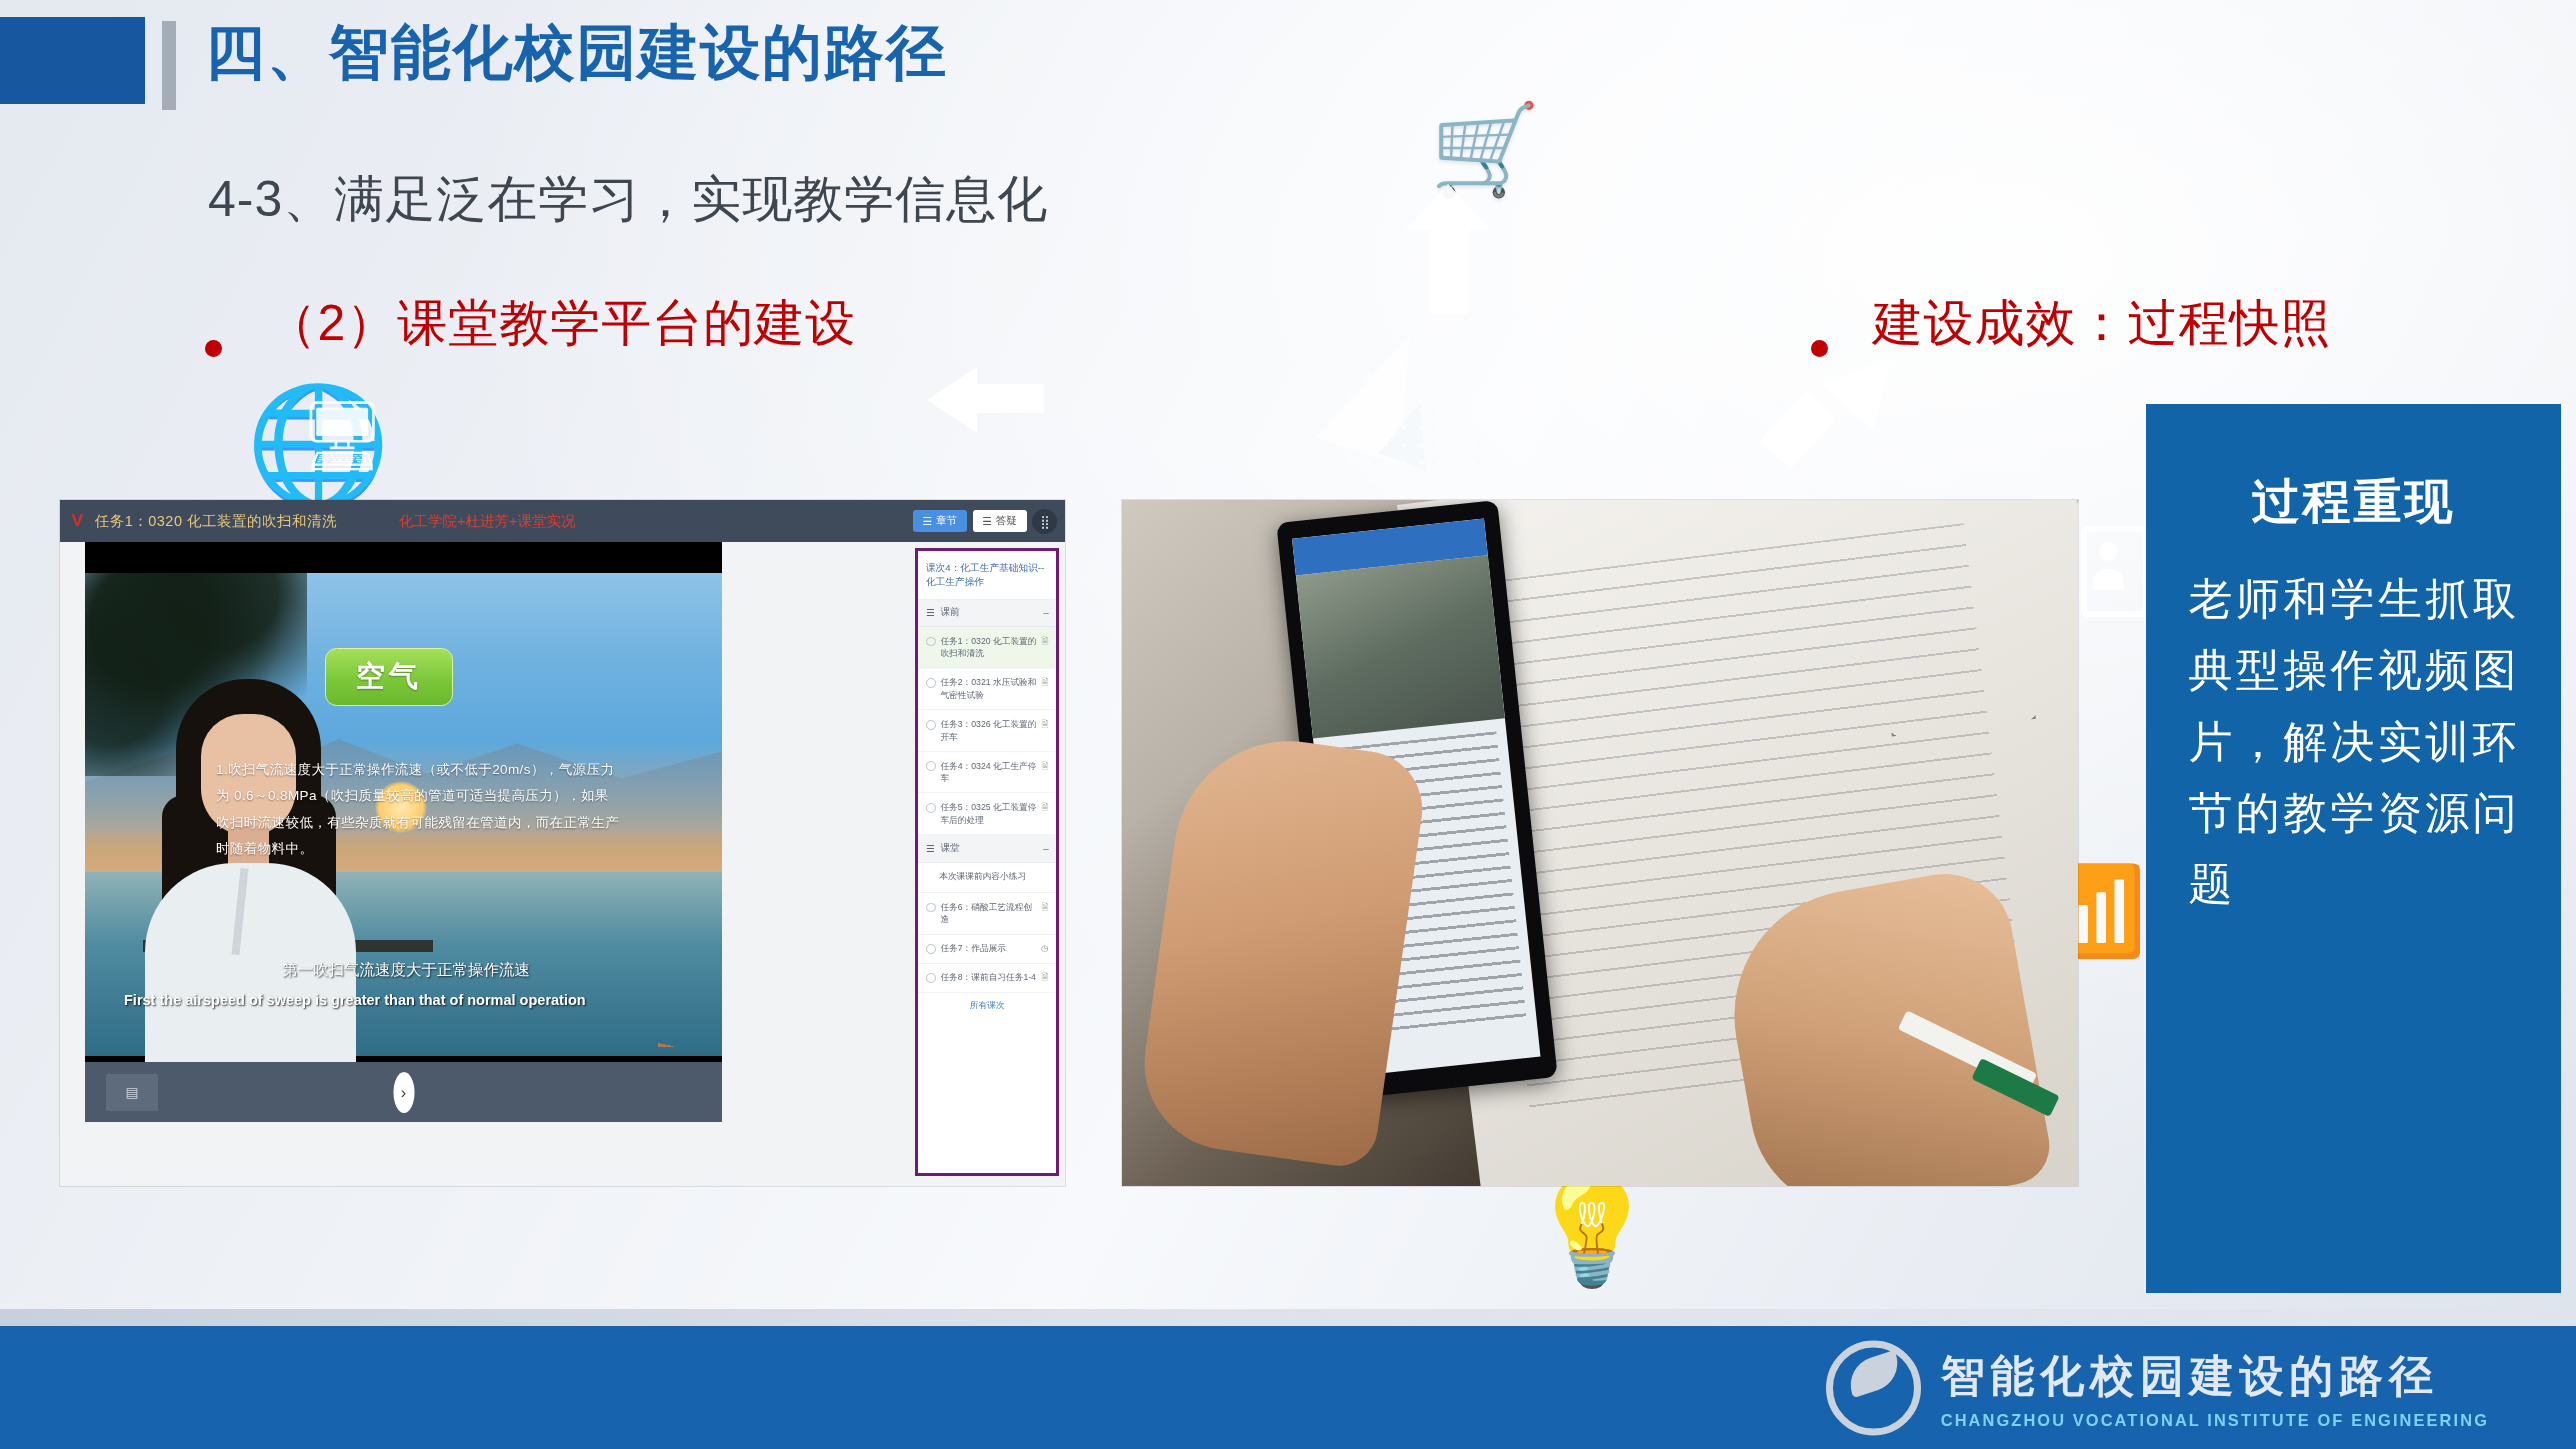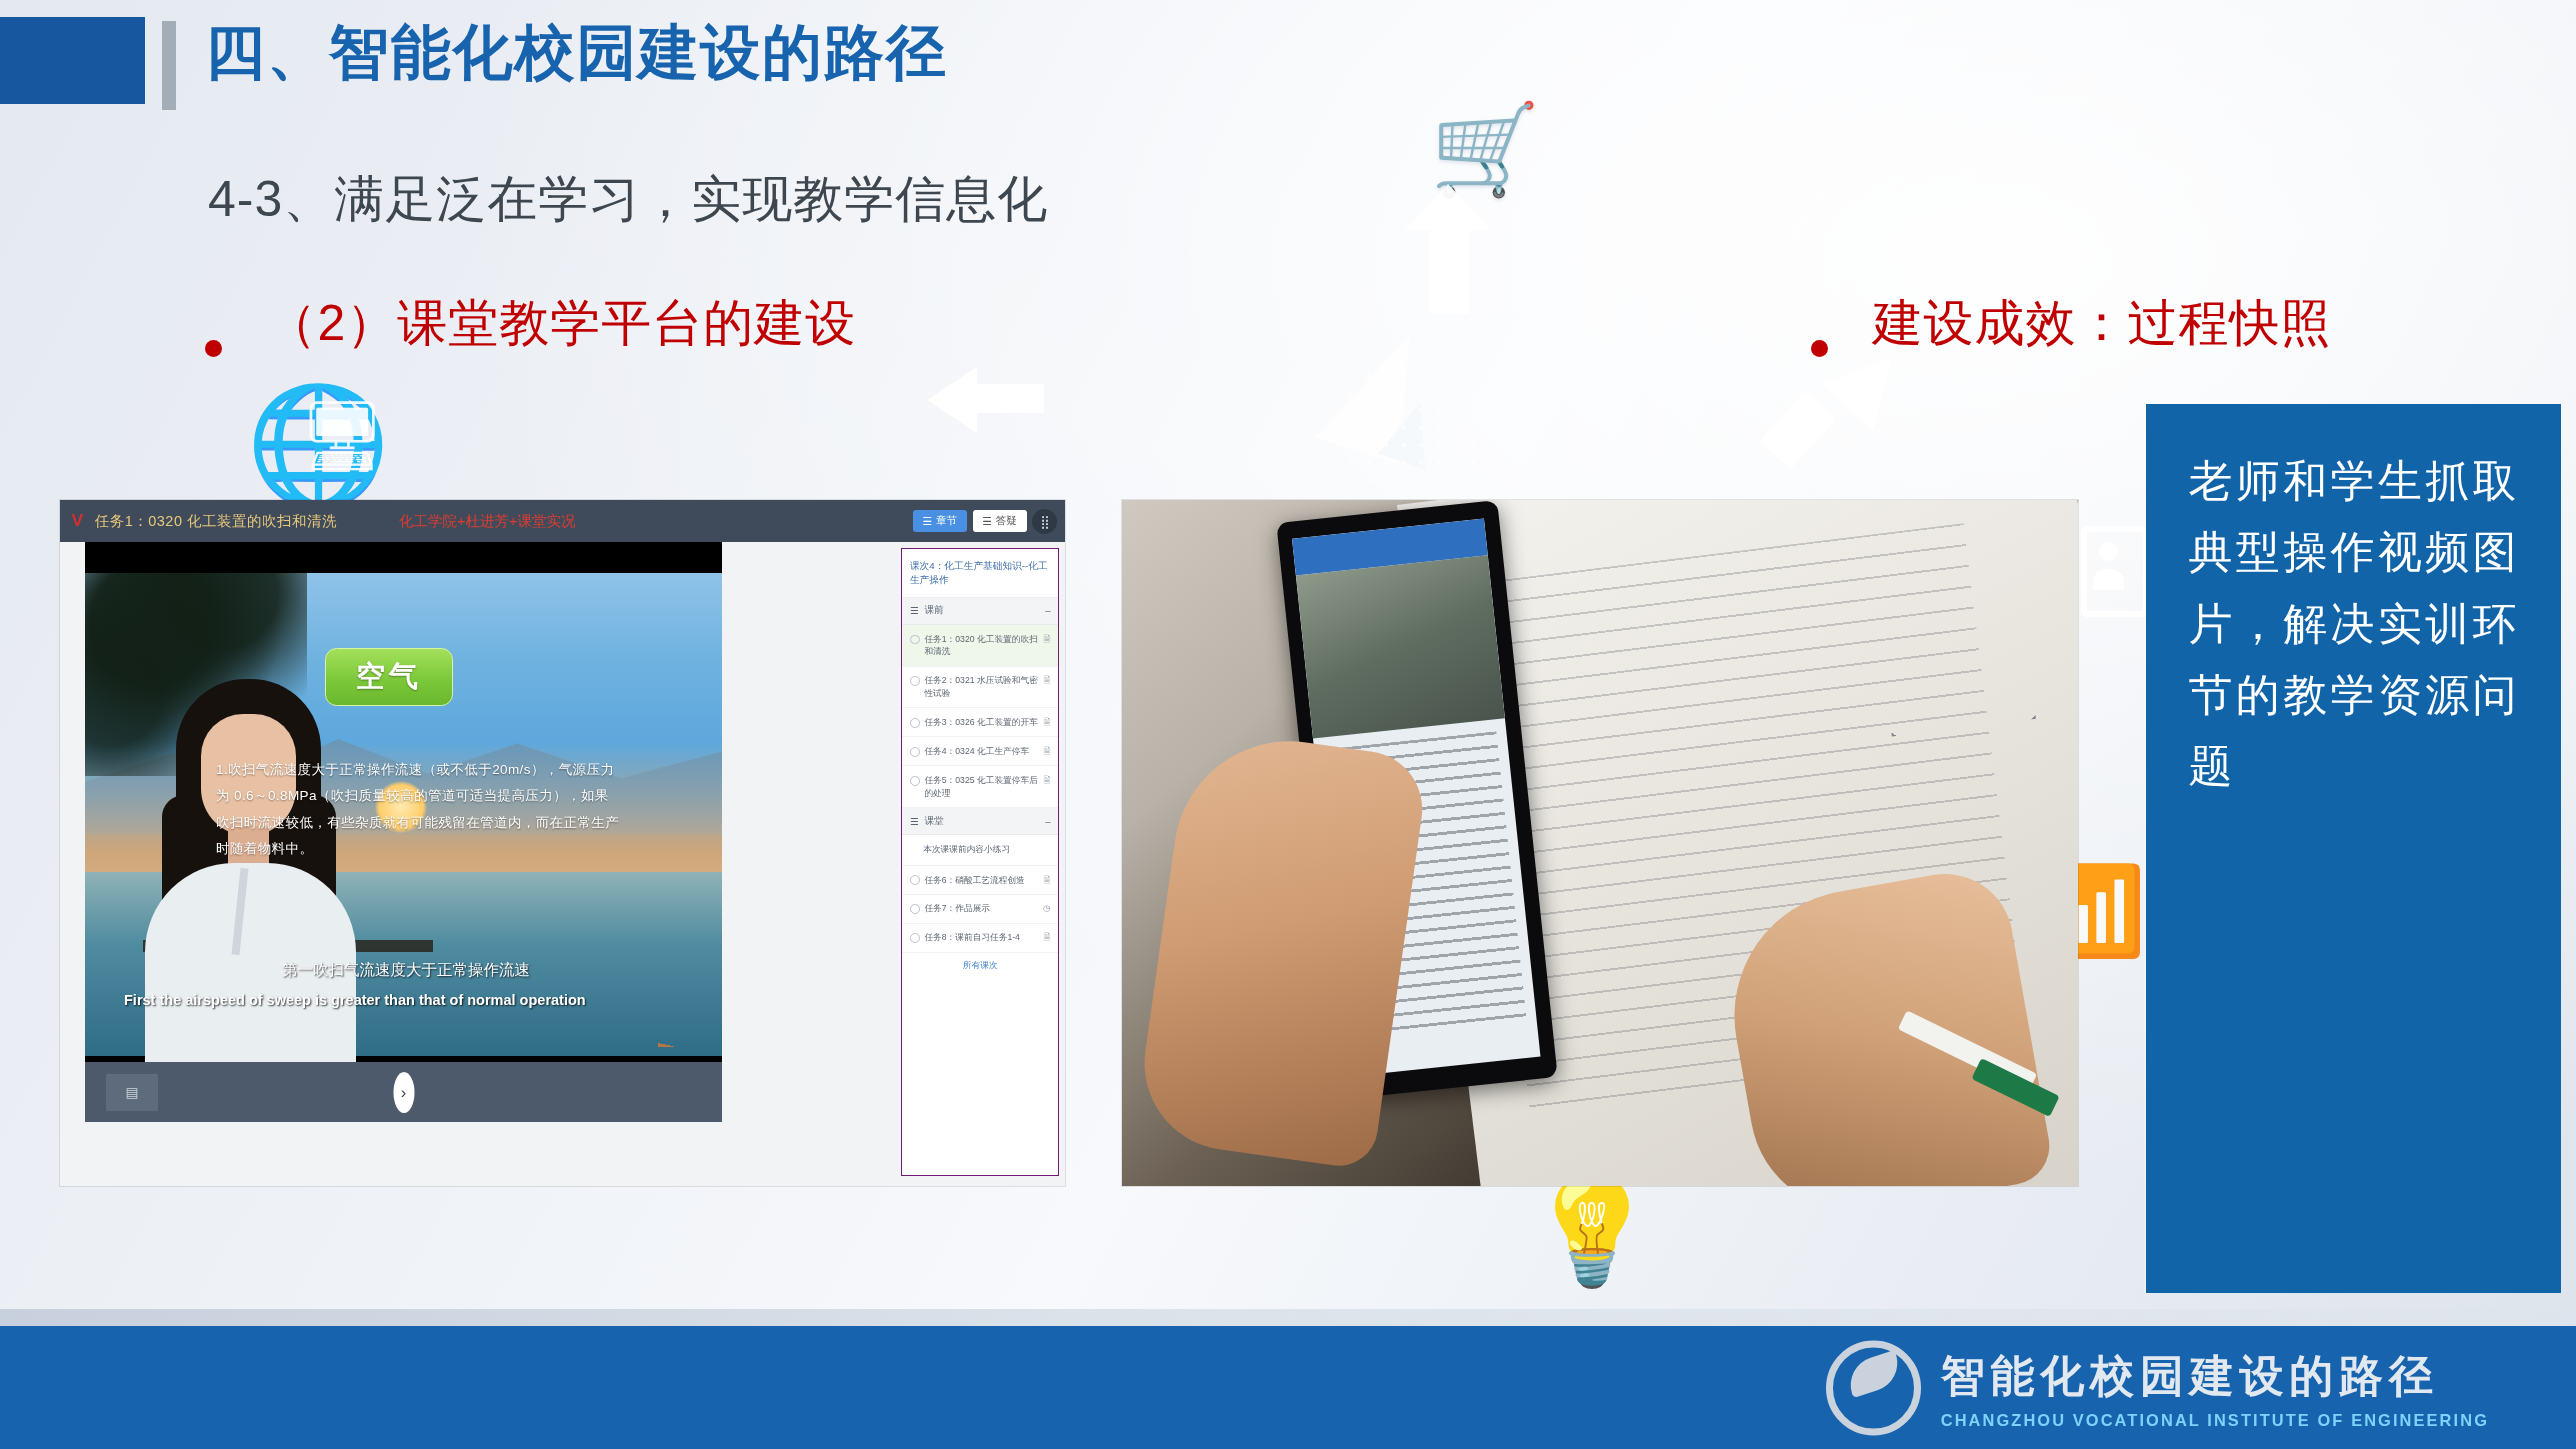--- a/index.html
+++ b/index.html
@@ -231,22 +231,22 @@
      display:flex;align-items:center;justify-content:center;color:#cfd6de;font-size:13.5px;
   }
   .vb-next{
      position:absolute;left:50%;top:9.7px;transform:translateX(-50%);
      width:21px;height:41px;background:#ffffff;border-radius:50%;
      display:flex;align-items:center;justify-content:center;color:#444;font-size:16.4px;
   }
 
   
   .course-side{
-     position:absolute;right:5.8px;top:48px;width:158px;height:628px;background:#ffffff;
-     border:1px solid #701a75;box-sizing:border-box;overflow:hidden;
+     position:absolute;right:5.8px;top:48px;width:144px;height:628px;background:#ffffff;
+     border:3px solid #701a75;box-sizing:border-box;overflow:hidden;
   }
   .cs-head{
      padding:9.7px 7.7px;color:#3f6fa8;font-size:9.7px;line-height:1.45;
      border-bottom:1px solid #eceef1;
   }
   .cs-group{
      display:flex;align-items:center;justify-content:space-between;
      padding:6.8px 7.7px;background:#f2f4f6;color:#5a6470;font-size:9.7px;
      border-bottom:1px solid #e8eaee;
   }
@@ -504,20 +504,21 @@
         <div class="ph-screen-txt"></div>
       </div>
     </div>
     <div class="ph-hand-l"></div>
     <div class="ph-hand-r"></div>
     <div class="ph-pen-body"></div>
     <div class="ph-pen-cap"></div>
   </div>
 
   <div class="panel">
+    <div class="panel-title">过程重现</div>
     <div class="panel-body">老师和学生抓取典型操作视频图片，解决实训环节的教学资源问题</div>
   </div>
 
   <div class="footer-gradient-left"></div>
   <div class="footer">
     <div class="logo-wrap">
       <div class="logo-mark"></div>
       <div class="logo-texts">
         <div class="logo-cn">智能化校园建设的路径</div>
         <div class="logo-en">CHANGZHOU VOCATIONAL INSTITUTE OF ENGINEERING</div>

